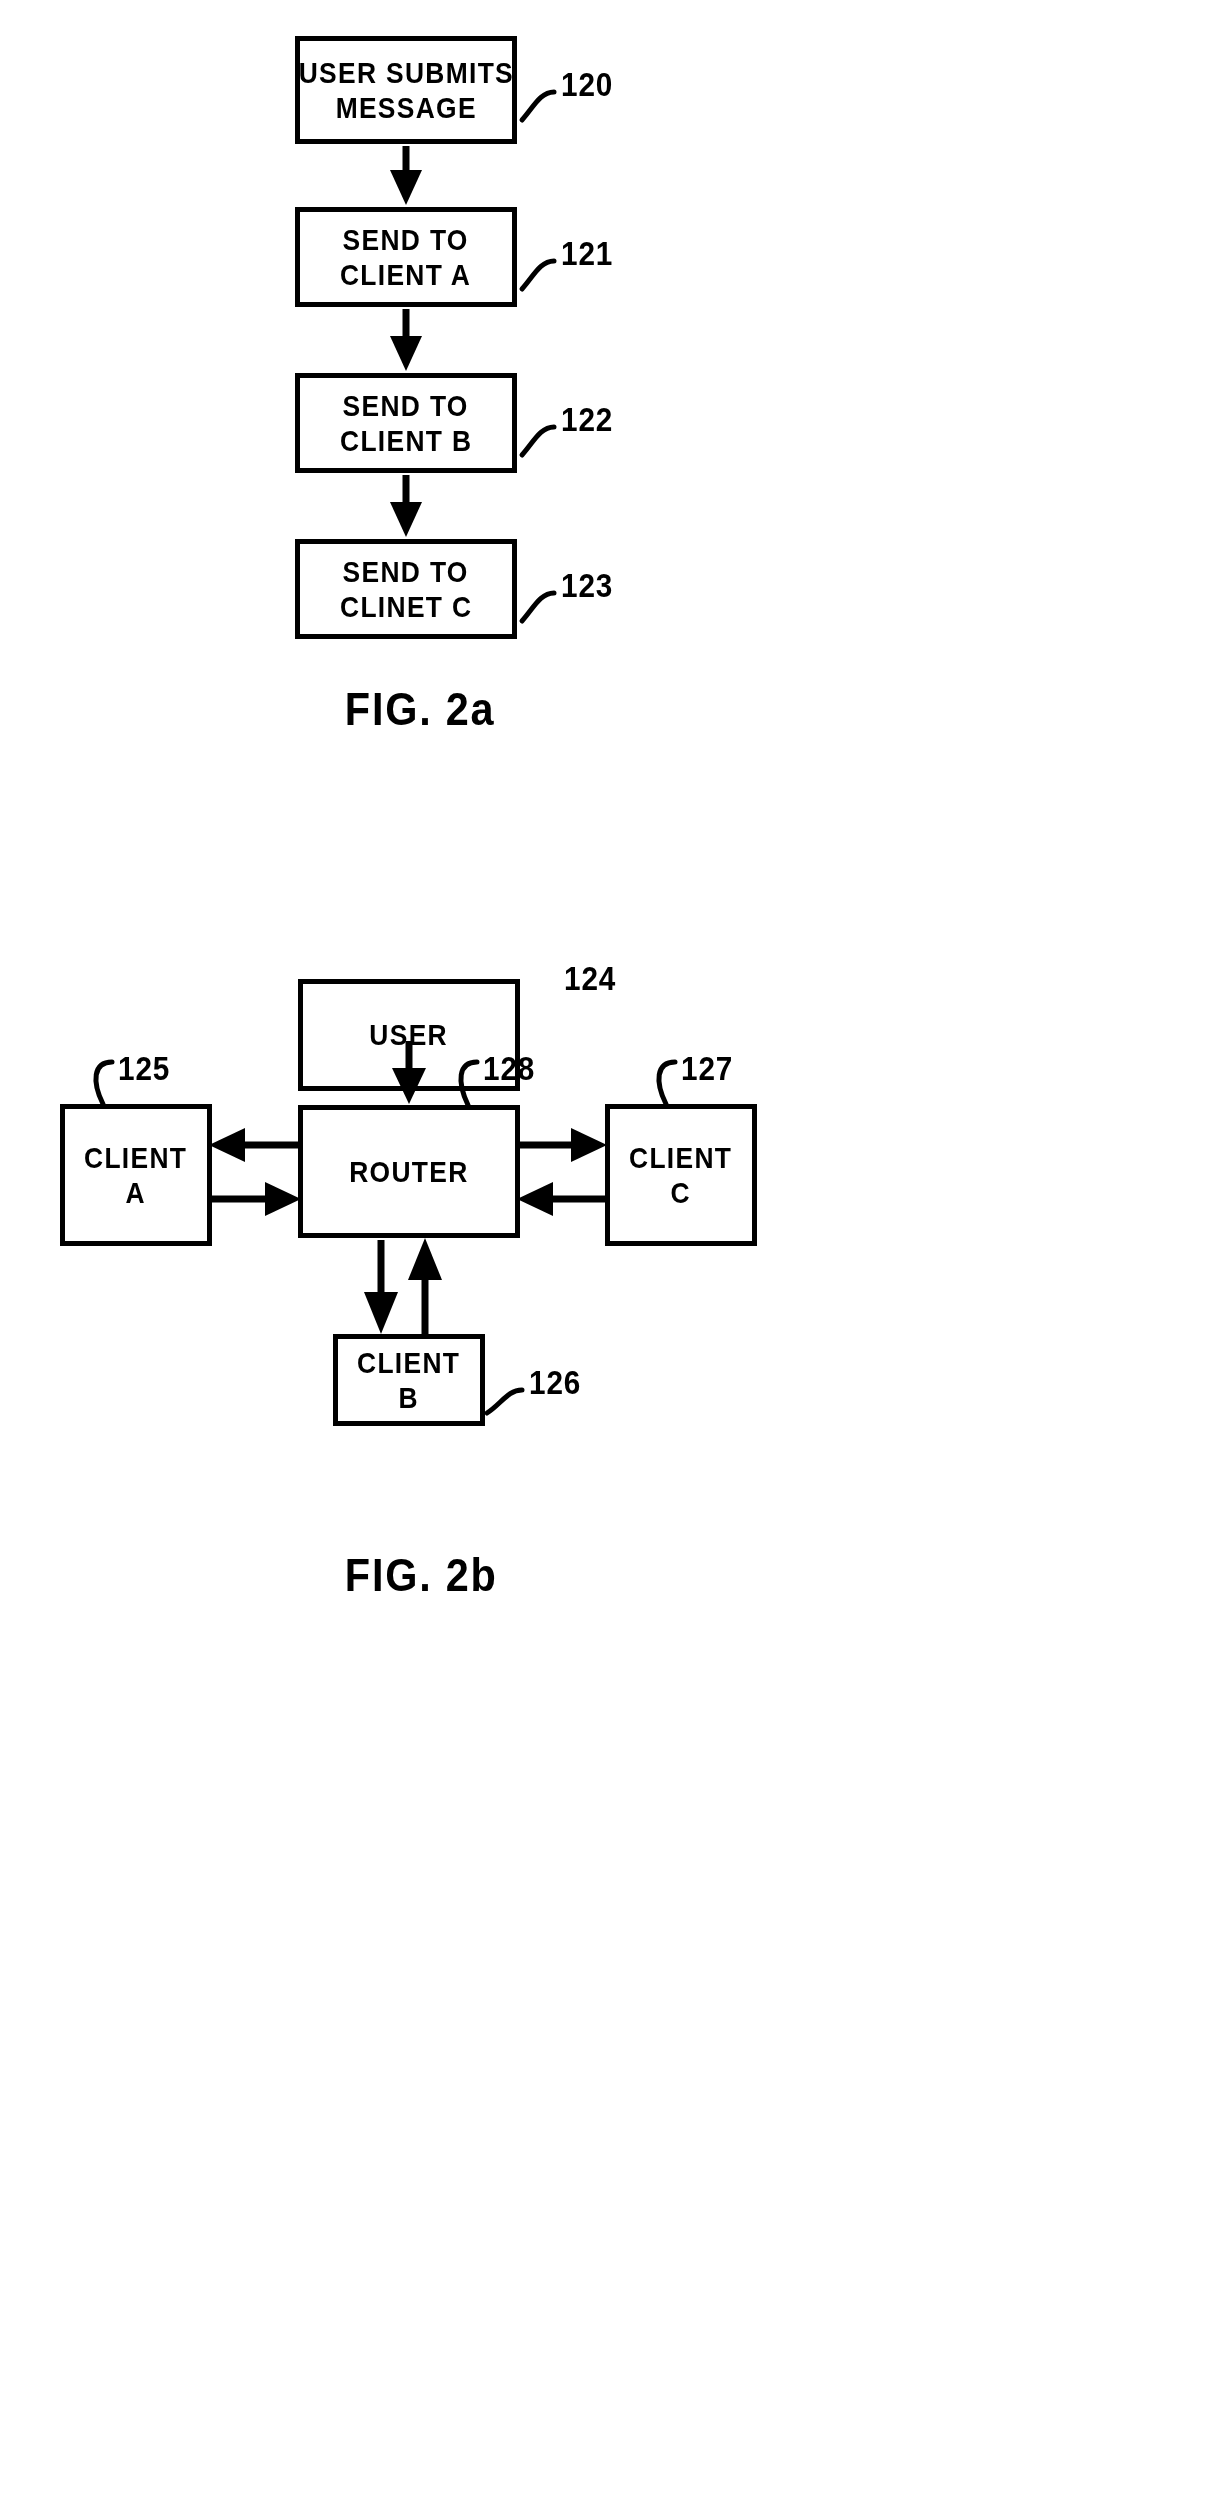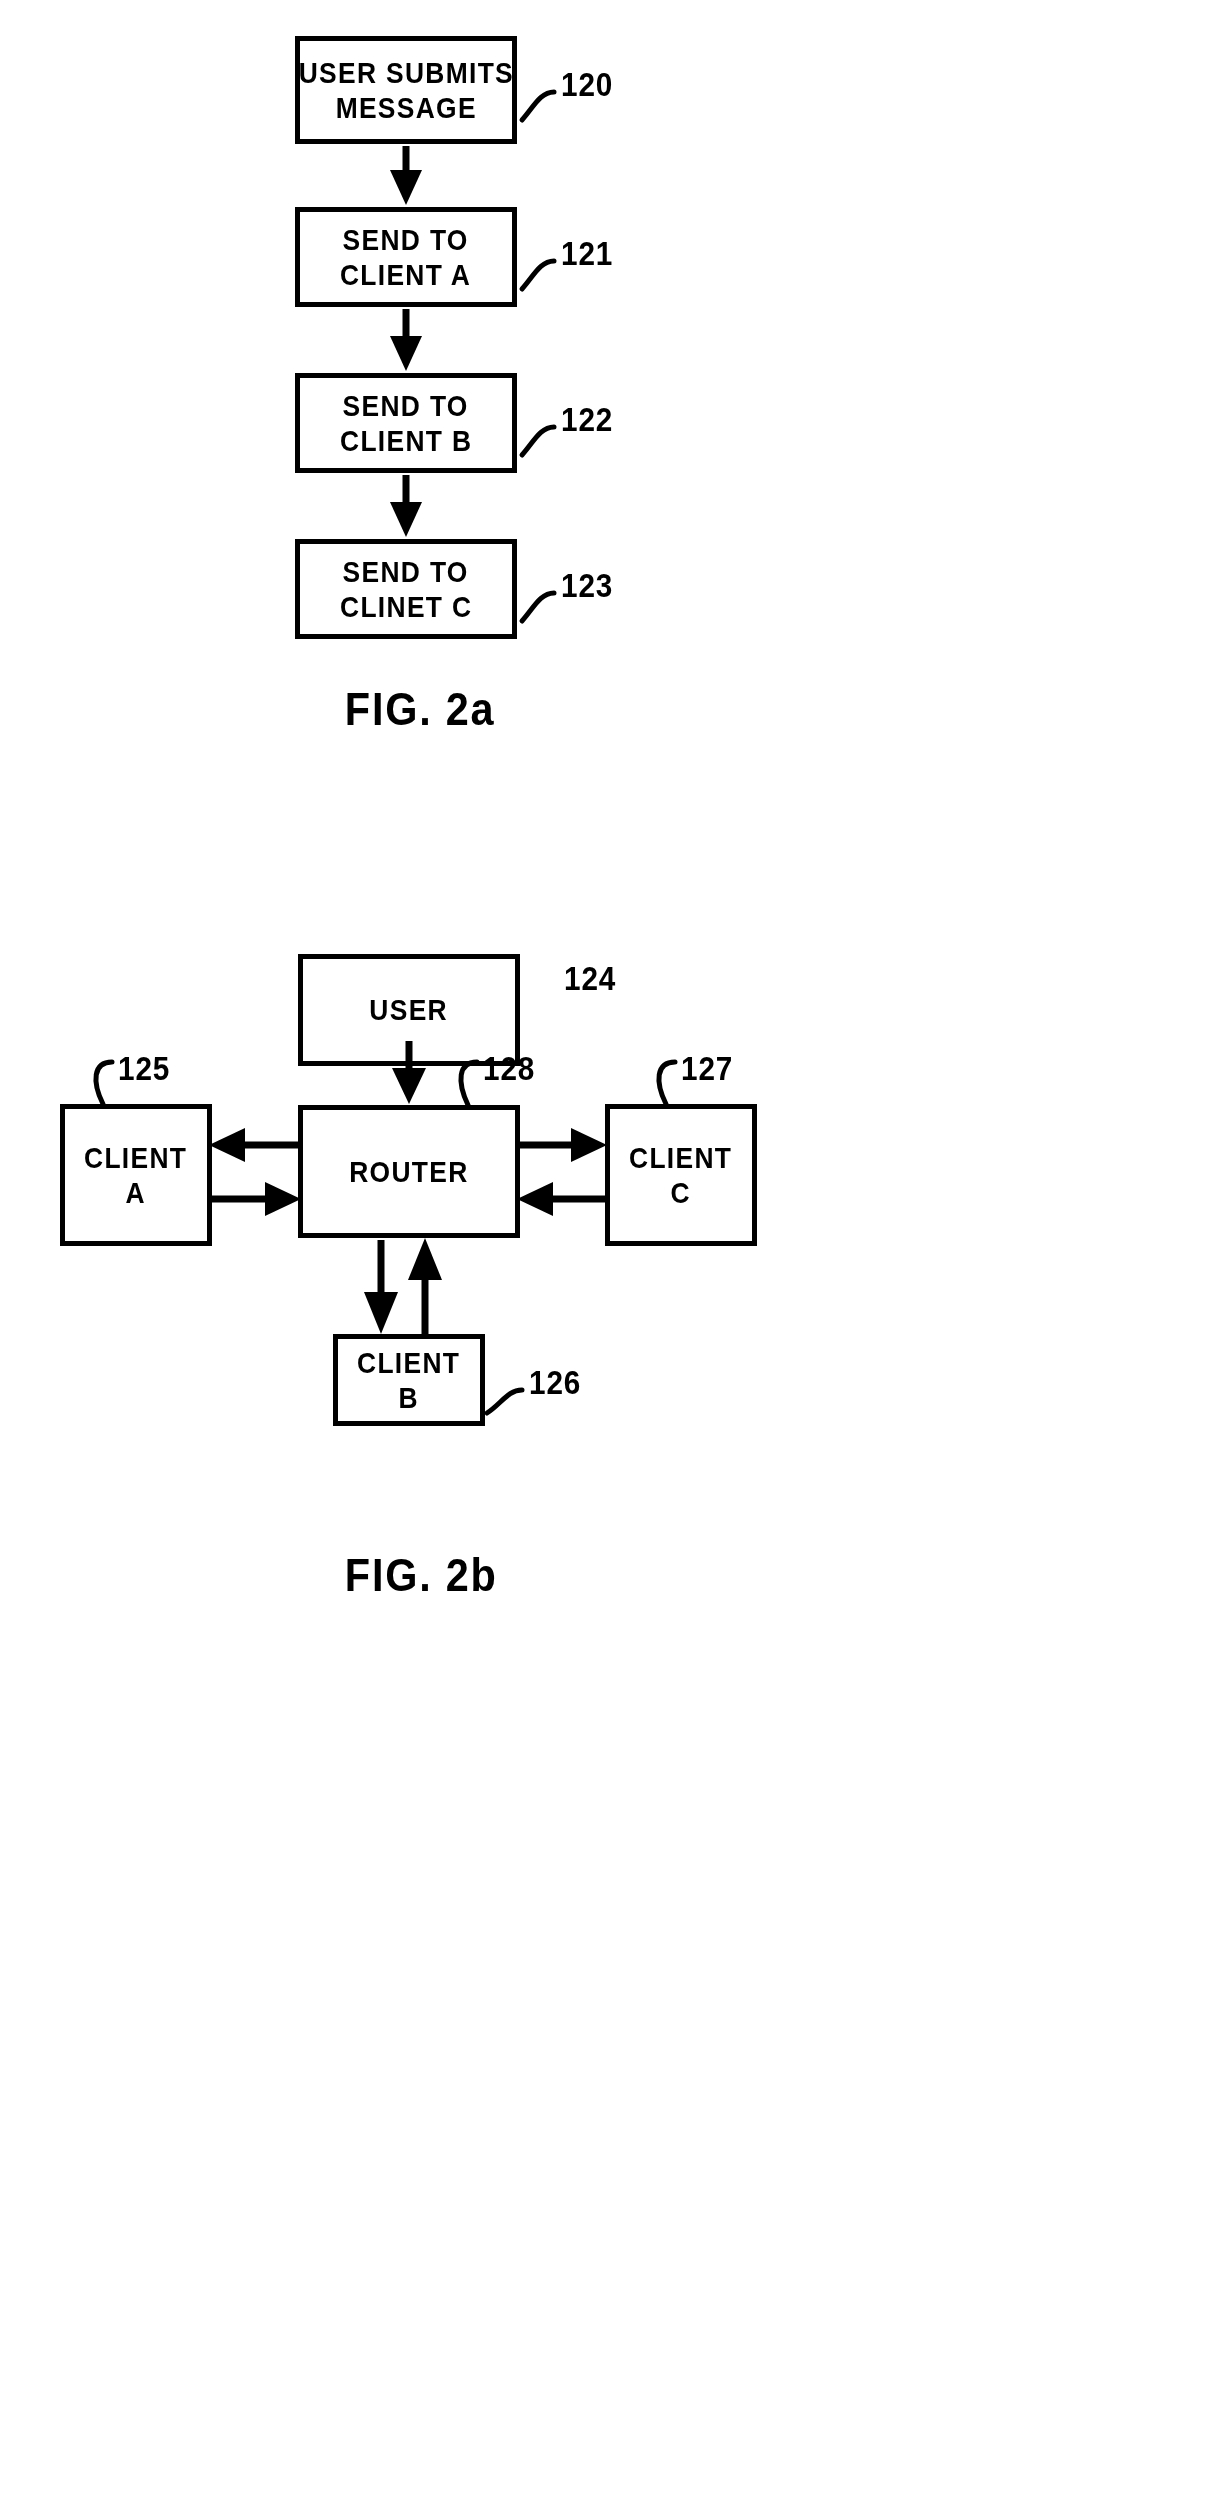--- a/index.html
+++ b/index.html
@@ -118,21 +118,21 @@
   <div class="refnum" style="left:548px; top:403px;">122</div>
 
   <div class="pbox" style="left:282px; top:539px; width:222px; height:100px;">
     <div class="line">SEND TO</div>
     <div class="line">CLINET C</div>
   </div>
   <div class="refnum" style="left:548px; top:569px;">123</div>
 
   <div class="figcaption" style="left:325px; top:682px; width:136px; text-align:center;">FIG.  2a</div>
 
-  <div class="pbox" style="left:285px; top:954px; width:222px; height:112px;">
+  <div class="pbox" style="left:285px; top:979px; width:222px; height:112px;">
     <div class="line">USER</div>
   </div>
   <div class="refnum" style="left:551px; top:962px;">124</div>
 
   <div class="pbox" style="left:47px; top:1104px; width:152px; height:142px;">
     <div class="line">CLIENT</div>
     <div class="line">A</div>
   </div>
   <div class="refnum" style="left:105px; top:1052px;">125</div>
 

